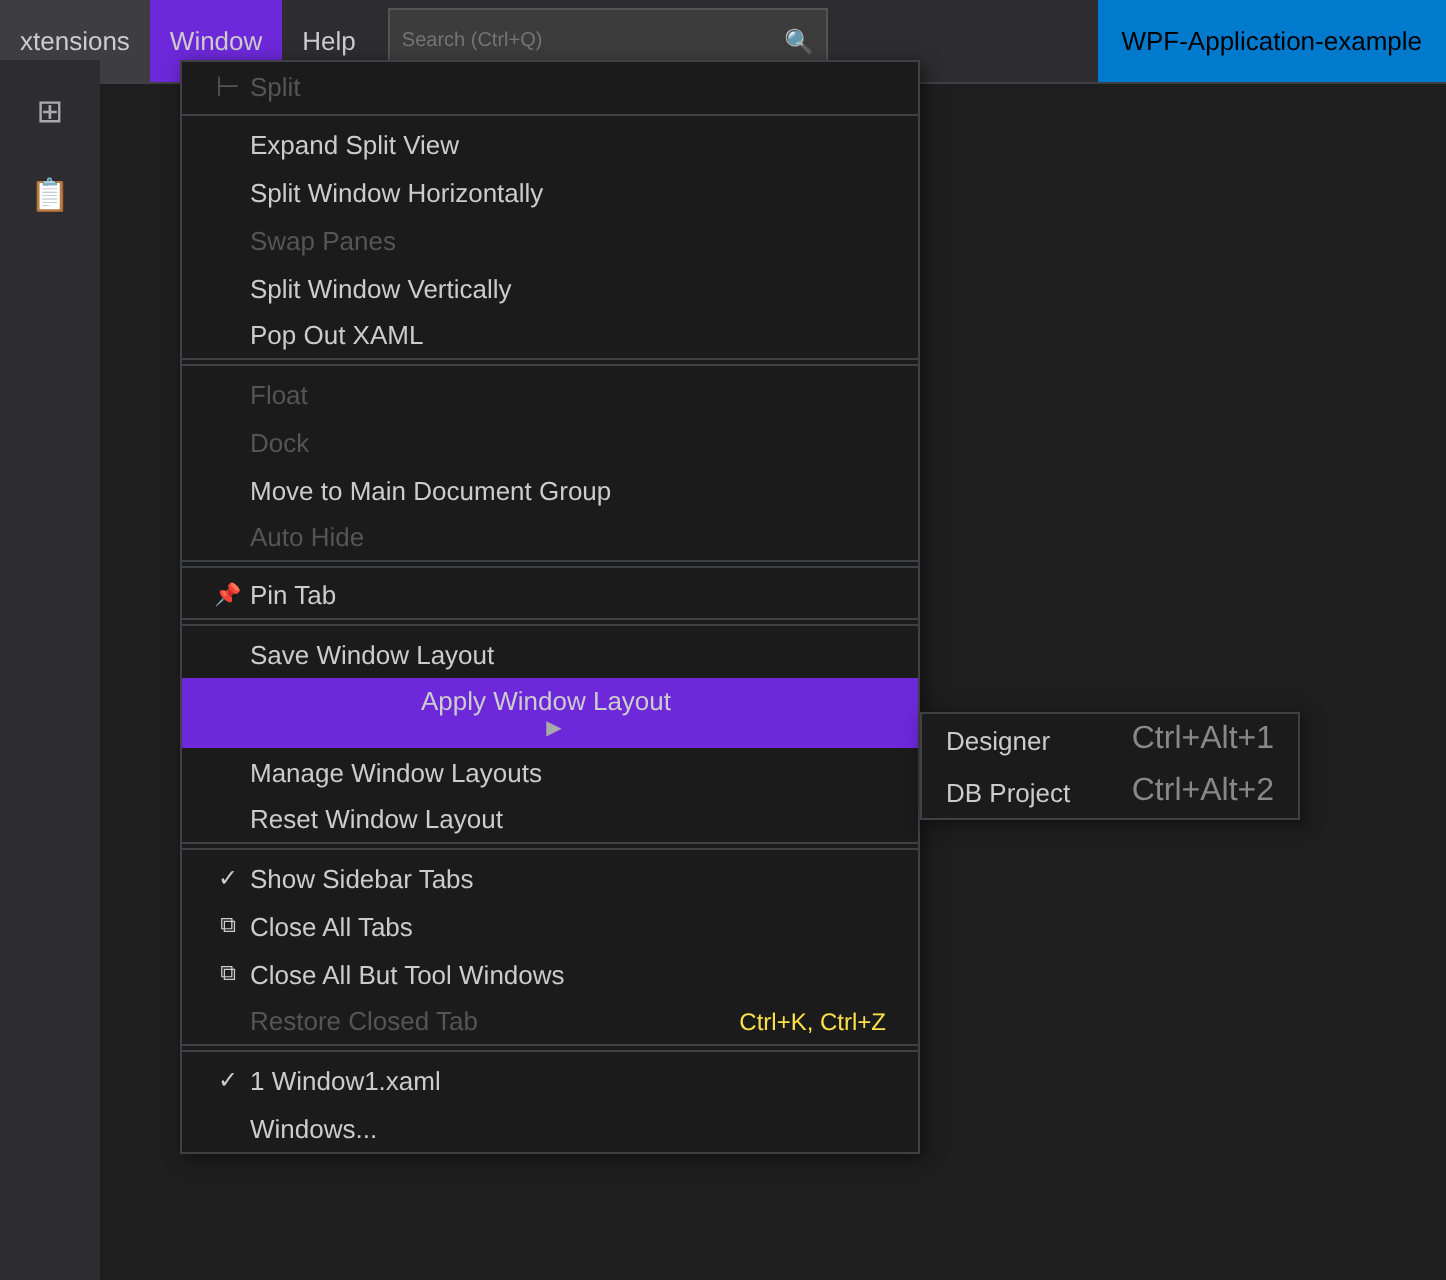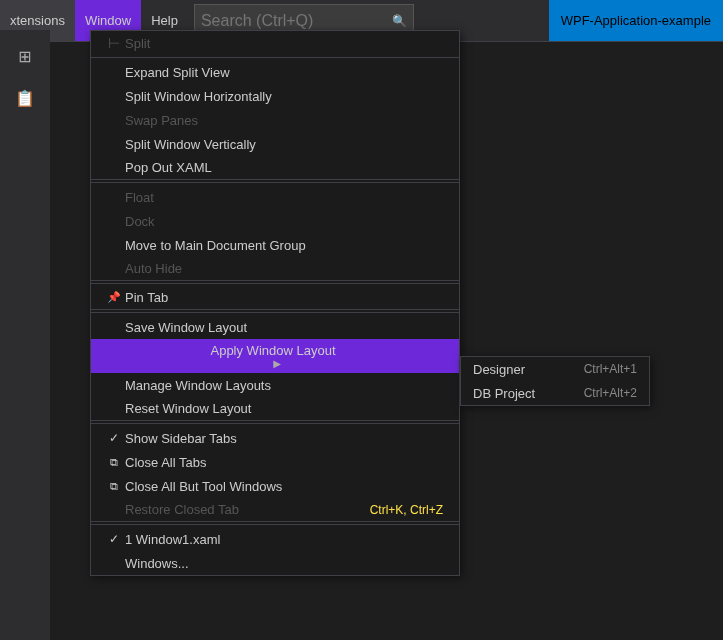--- a/index.html
+++ b/index.html
@@ -47,21 +47,21 @@
       padding: 0 6px;
       margin: 4px 6px;
       flex: 1;
       max-width: 220px;
     }
     .search-box input {
       background: transparent;
       border: none;
       outline: none;
       color: #c4b5fd;
-      font-size: 16px;
+      font-size: 10px;
       width: 100%;
     }
     .search-icon-box {
       color: #aaa;
       font-size: 12px;
     }
 
     .title-badge {
       margin-left: auto;
       background: #007acc;
@@ -169,21 +169,21 @@
       align-items: center;
       justify-content: space-between;
       padding: 4px 12px;
       min-height: 24px;
     }
     .submenu .menu-row .label {
       flex: 1;
     }
     .submenu .menu-row .shortcut {
       color: #888;
-      font-size: 12px;
+      font-size: 16px;
     }
   </style>
 </head>
 <body>
 
 <div class="top-bar">
   <div class="menu-item">
     <span>xtensions</span>
   </div>
   <div class="menu-item active">

